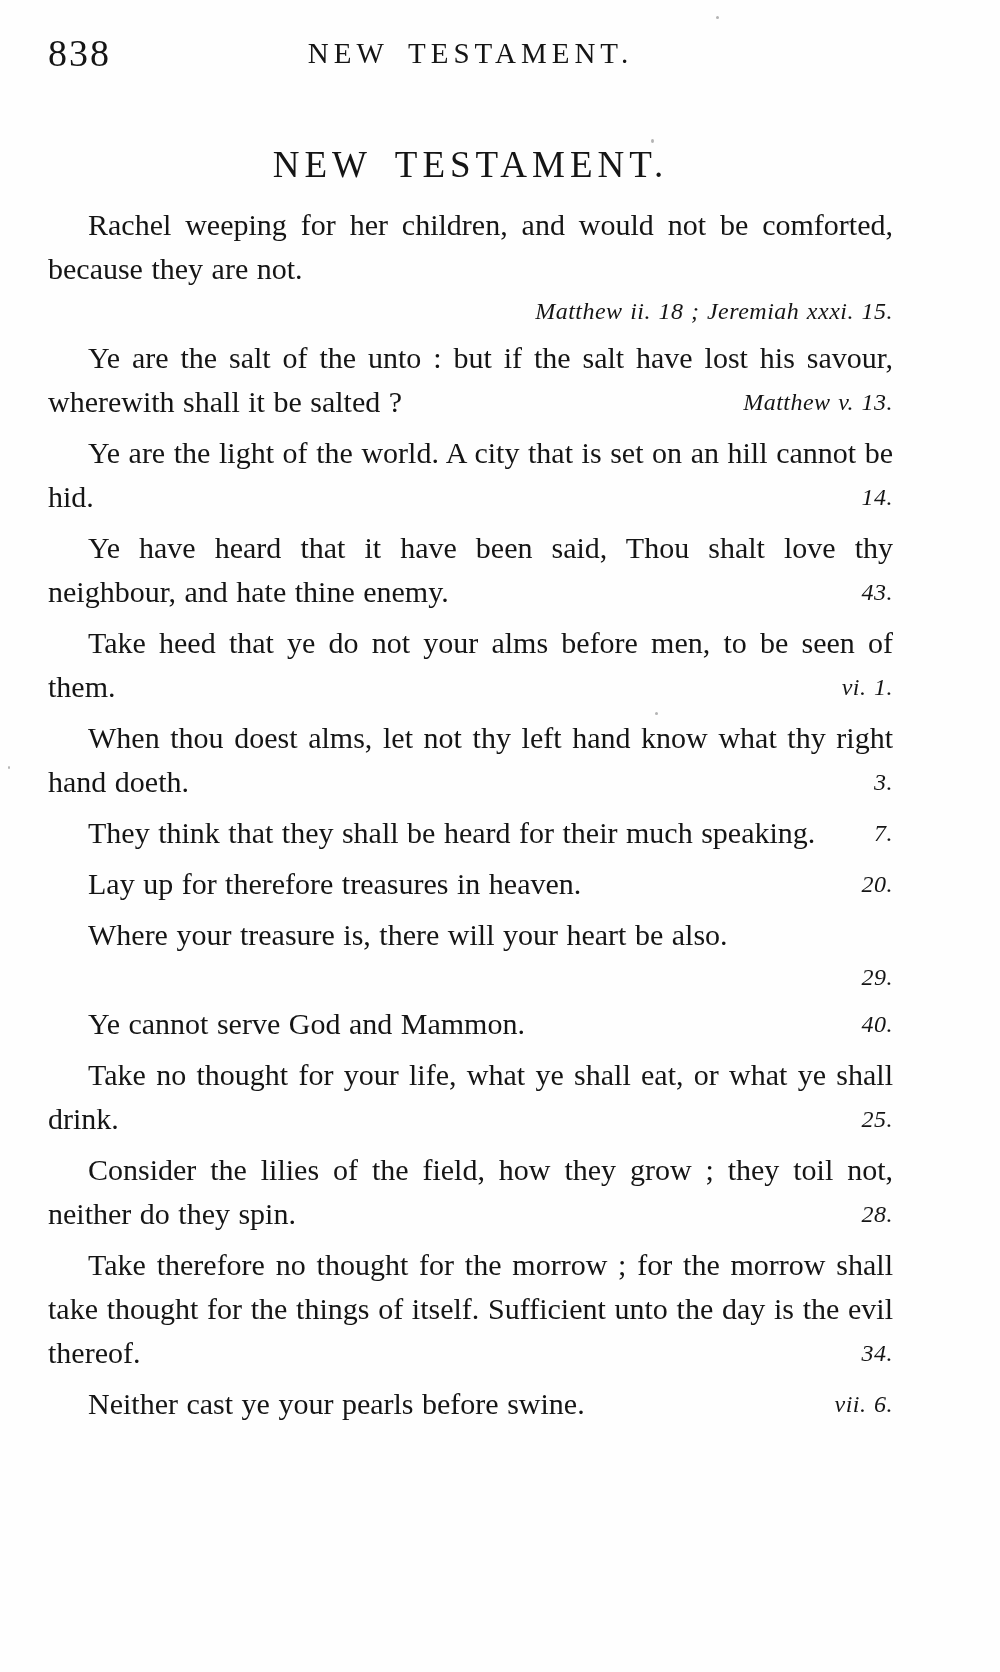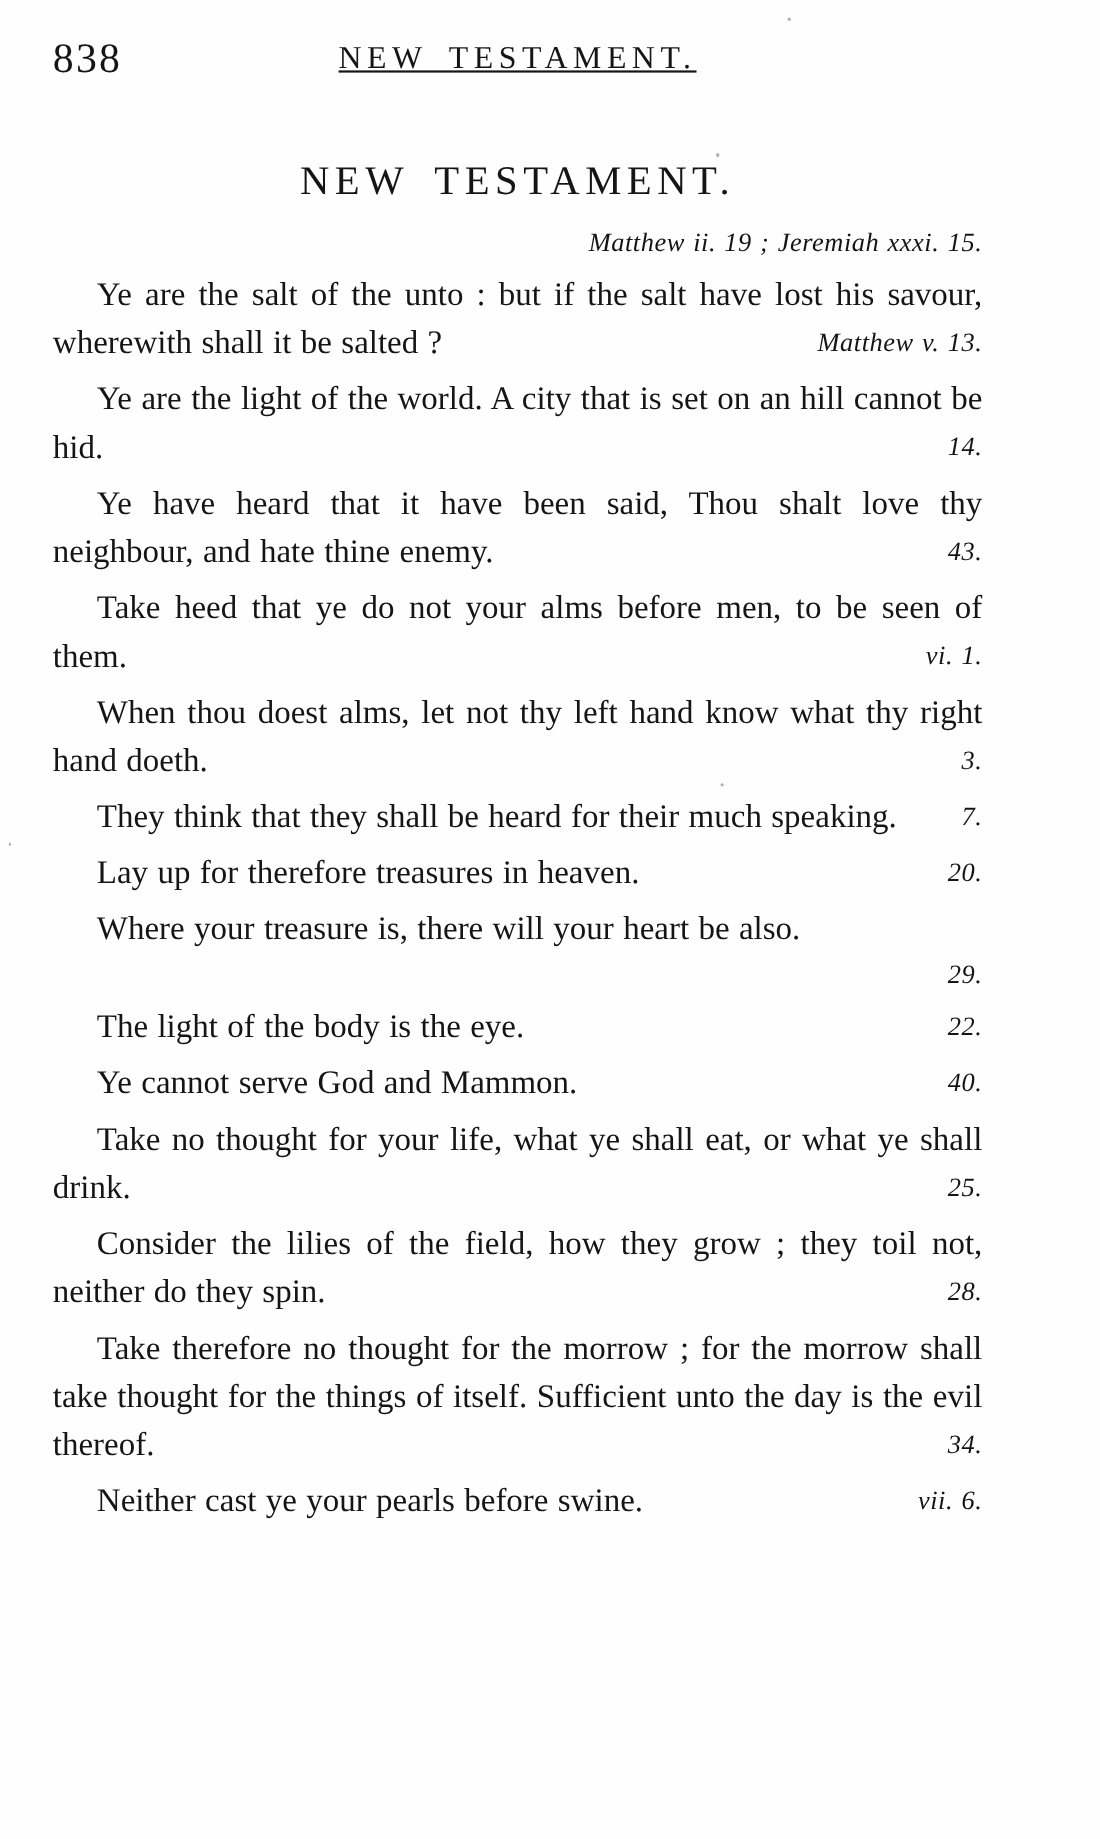--- a/index.html
+++ b/index.html
@@ -20,21 +20,20 @@
     overflow: hidden;
   }
   .content {
     width: 845px;
     margin-left: 48px;
   }
   .page-header {
     position: relative;
     margin-top: 33px;
     height: 48px;
-    text-decoration: underline;
   }
   .page-number {
     position: absolute;
     left: 0;
     top: 0;
     font-size: 38px;
     line-height: 40px;
     letter-spacing: 2px;
   }
   .running-title {
@@ -103,21 +102,22 @@
     <header class="page-header">
       <span class="page-number">838</span>
       <span class="running-title">NEW TESTAMENT.</span>
     </header>
 
     <h1 class="page-title">NEW TESTAMENT.</h1>
 
     <main class="quotes">
 
       <p class="quote">
-        <span class="cite block">Matthew ii. 19 ; Jeremiah xxxi. 15.</span>
+        <span>Rachel weeping for her children, and would not be comforted, because they are not.</span>
+        <span class="cite block">Matthew ii. 18 ; Jeremiah xxxi. 15.</span>
       </p>
 
 
       <p class="quote">
         <span>Ye are the salt of the unto : but if the salt have lost his savour, wherewith shall it be salted ?</span>
         <span class="cite inline">Matthew v. 13.</span>
       </p>
 
       <p class="quote">
         <span>Ye are the light of the world. A city that is set on an hill cannot be hid.</span>
@@ -147,24 +147,20 @@
       <p class="quote">
         <span>Lay up for therefore treasures in heaven.</span>
         <span class="cite inline">20.</span>
       </p>
 
       <p class="quote">
         <span>Where your treasure is, there will your heart be also.</span>
         <span class="cite block">29.</span>
       </p>
 
-      <p class="quote">
-        <span>The light of the body is the eye.</span>
-        <span class="cite inline">22.</span>
-      </p>
 
       <p class="quote">
         <span>Ye cannot serve God and Mammon.</span>
         <span class="cite inline">40.</span>
       </p>
 
       <p class="quote">
         <span>Take no thought for your life, what ye shall eat, or what ye shall drink.</span>
         <span class="cite inline">25.</span>
       </p>

